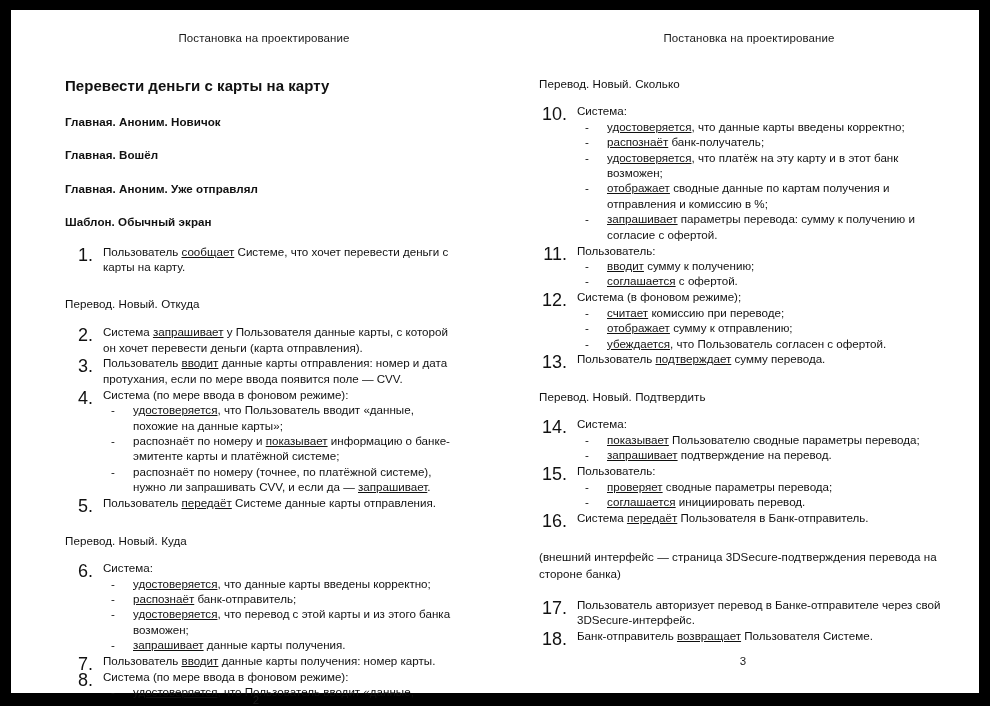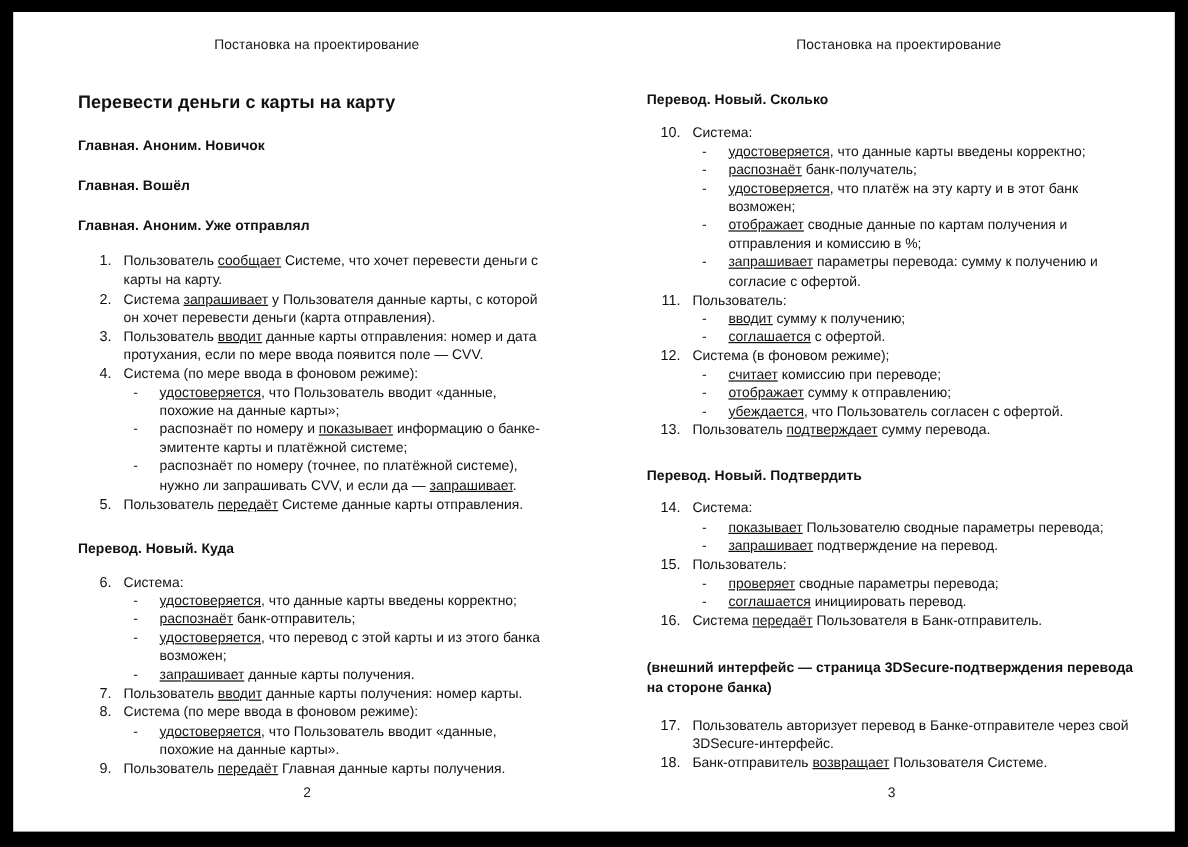--- a/index.html
+++ b/index.html
@@ -81,21 +81,21 @@
   }
   .screen-states .state-line {
     font-size: 11.6px;
     font-weight: bold;
     line-height: 1.33;
     letter-spacing: 0.05px;
     margin-top: 18px;
   }
   h2.section-title {
     font-size: 11.6px;
-    font-weight: bold;
+    font-weight: normal;
     margin: 22px 0 12px 0;
     line-height: 1.35;
     letter-spacing: 0.05px;
   }
   h2.section-title.tight-top { margin-top: 20px; }
   h2.section-title.wide {
     margin: 24px 0 14px 0;
     line-height: 1.45;
   }
 
@@ -110,21 +110,21 @@
     line-height: 1.33;
     padding-left: 38px;
     margin: 0 0 0.5px 0;
   }
   ol.steps > li.step > .num {
     position: absolute;
     left: 0;
     top: 0;
     width: 28px;
     text-align: right;
-    font-size: 12px;
+    font-size: 18px;
   }
   ol.steps > li.step > .step-text {
     display: block;
   }
 
   ul.subs {
     list-style: none;
     margin: 0 0 0 0;
     padding: 0;
   }
@@ -158,29 +158,31 @@
       <div class="page-inner">
 
         <div class="running-head">Постановка на проектирование</div>
 
         <h1 class="doc-title">Перевести деньги с карты на карту</h1>
 
         <div class="screen-states">
           <div class="state-line">Главная. Аноним. Новичок</div>
           <div class="state-line">Главная. Вошёл</div>
           <div class="state-line">Главная. Аноним. Уже отправлял</div>
+          <div class="state-line">Шаблон. Обычный экран</div>
         </div>
 
         <ol class="steps">
           <li class="step">
             <span class="num">1.</span>
             <span class="step-text"><span>Пользователь </span><u class="verb">сообщает</u><span> Системе, что хочет перевести деньги с карты на карту.</span></span>
           </li>
         </ol>
 
+        <h2 class="section-title">Перевод. Новый. Откуда</h2>
 
         <ol class="steps">
           <li class="step">
             <span class="num">2.</span>
             <span class="step-text"><span>Система </span><u class="verb">запрашивает</u><span> у Пользователя данные карты, с которой он хочет перевести деньги (карта отправления).</span></span>
           </li>
           <li class="step">
             <span class="num">3.</span>
             <span class="step-text"><span>Пользователь </span><u class="verb">вводит</u><span> данные карты отправления: номер и дата протухания, если по мере ввода появится поле — CVV.</span></span>
           </li>

